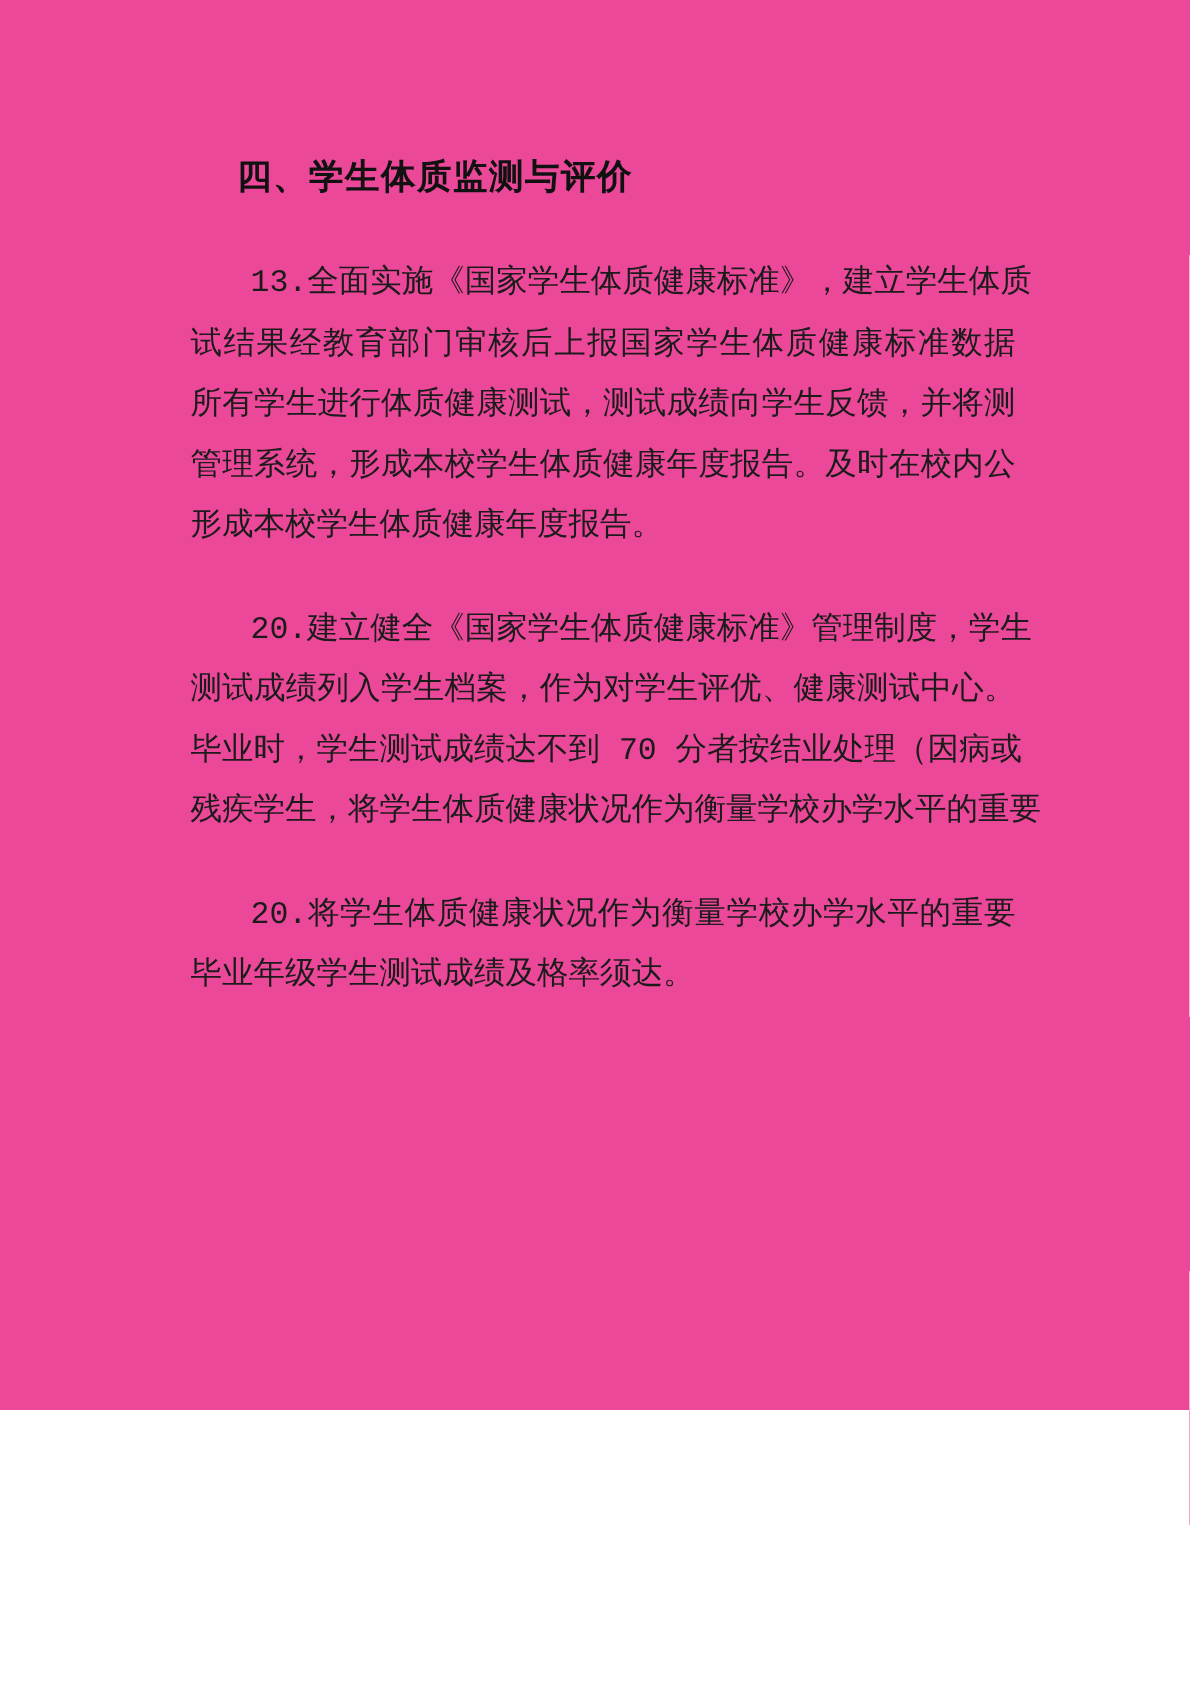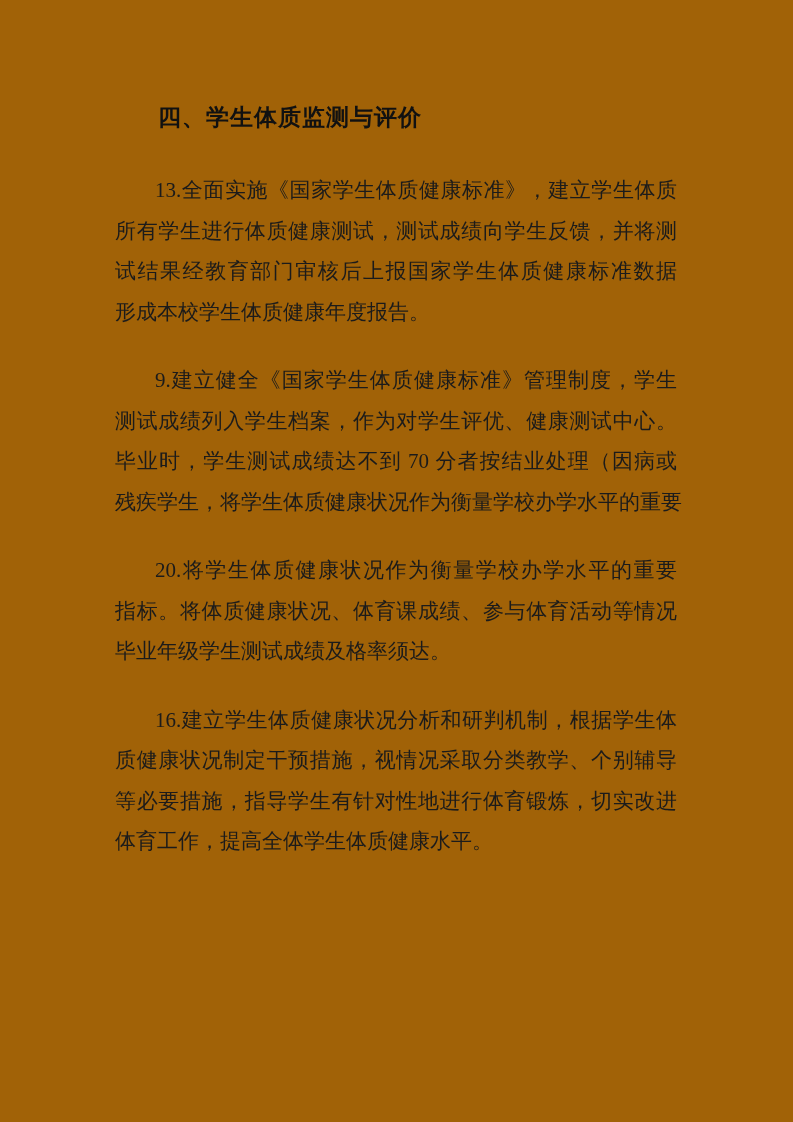--- a/index.html
+++ b/index.html
@@ -3,22 +3,22 @@
 <meta charset="utf-8">
 <style>
   html, body {
     margin: 0;
     padding: 0;
     background: #ffffff;
   }
   .page {
     position: relative;
     width: 793px;
-    height: 1122px;
-    background: #a16207;
+    height: 940px;
+    background: #ec4899;
     overflow: hidden;
     font-family: "Liberation Serif", serif;
     color: #1b1b1b;
   }
   .content {
     position: absolute;
     left: 115px;
     top: 97px;
     width: 562px;
   }
@@ -26,21 +26,22 @@
     font-family: "Liberation Sans", sans-serif;
     font-weight: bold;
     font-size: 23px;
     line-height: 40px;
     text-indent: 43px;
     margin: 0 0 33px 0;
     color: #111111;
     letter-spacing: 1px;
   }
   .paragraph {
-    margin: 0 0 28px 0;
+    margin: 0 0 28px 12px;
+    font-family: Liberation Mono, monospace;
   }
   .paragraph:last-child {
     margin-bottom: 0;
   }
   .line {
     font-size: 21px;
     line-height: 40.5px;
     text-align: justify;
     text-align-last: justify;
     text-justify: inter-ideograph;
@@ -56,39 +57,33 @@
 </head>
 <body>
 
 <div class="page">
   <div class="content">
 
     <h1 class="heading">四、学生体质监测与评价</h1>
 
     <div class="paragraph">
       <div class="line first">13.全面实施《国家学生体质健康标准》，建立学生体质</div>
+      <div class="line">试结果经教育部门审核后上报国家学生体质健康标准数据</div>
       <div class="line">所有学生进行体质健康测试，测试成绩向学生反馈，并将测</div>
-      <div class="line">试结果经教育部门审核后上报国家学生体质健康标准数据</div>
+      <div class="line">管理系统，形成本校学生体质健康年度报告。及时在校内公</div>
       <div class="line last">形成本校学生体质健康年度报告。</div>
     </div>
 
     <div class="paragraph">
-      <div class="line first">9.建立健全《国家学生体质健康标准》管理制度，学生</div>
+      <div class="line first">20.建立健全《国家学生体质健康标准》管理制度，学生</div>
       <div class="line">测试成绩列入学生档案，作为对学生评优、健康测试中心。</div>
       <div class="line">毕业时，学生测试成绩达不到 70 分者按结业处理（因病或</div>
       <div class="line">残疾学生，将学生体质健康状况作为衡量学校办学水平的重要</div>
     </div>
 
     <div class="paragraph">
       <div class="line first">20.将学生体质健康状况作为衡量学校办学水平的重要</div>
-      <div class="line">指标。将体质健康状况、体育课成绩、参与体育活动等情况</div>
       <div class="line last">毕业年级学生测试成绩及格率须达。</div>
     </div>
 
-    <div class="paragraph">
-      <div class="line first">16.建立学生体质健康状况分析和研判机制，根据学生体</div>
-      <div class="line">质健康状况制定干预措施，视情况采取分类教学、个别辅导</div>
-      <div class="line">等必要措施，指导学生有针对性地进行体育锻炼，切实改进</div>
-      <div class="line last">体育工作，提高全体学生体质健康水平。</div>
-    </div>
 
   </div>
 </div>
 
 </body></html>

